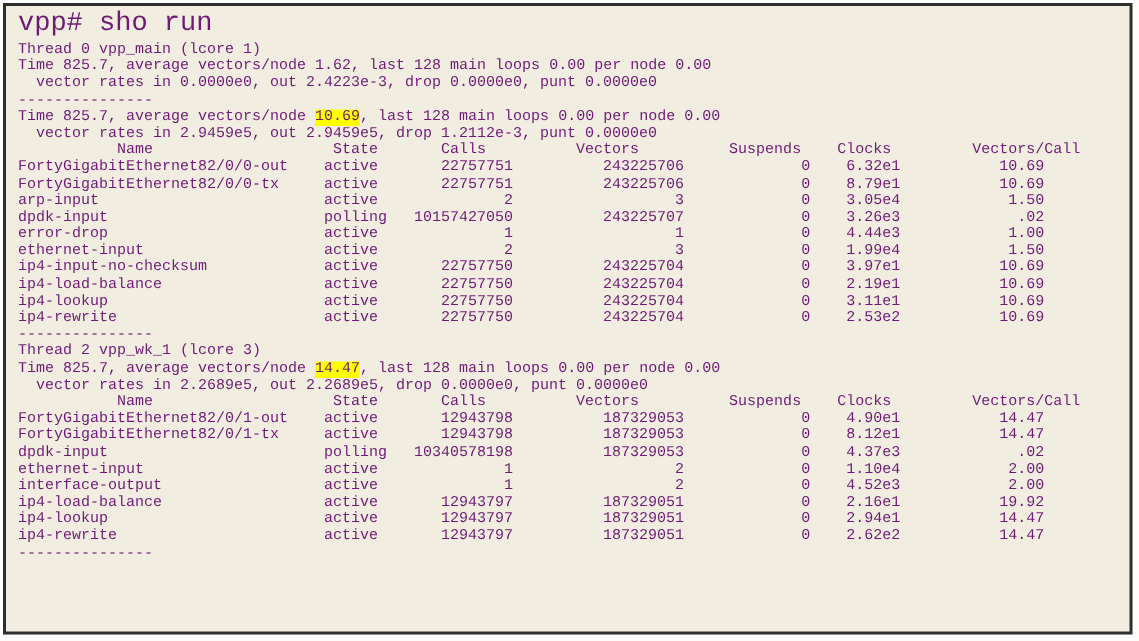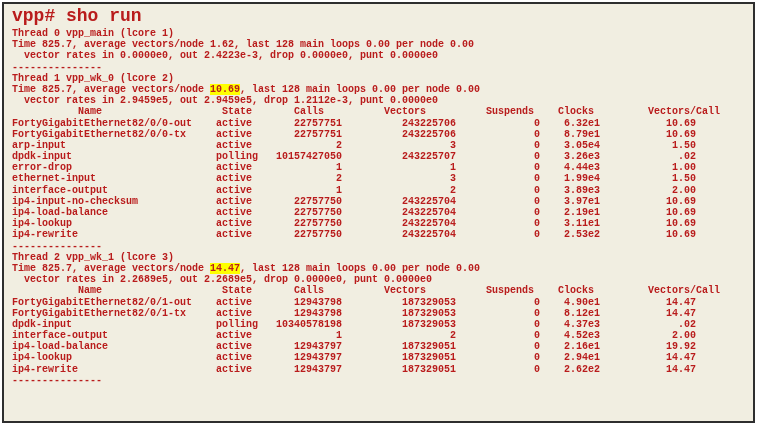--- a/index.html
+++ b/index.html
@@ -14,22 +14,21 @@
     position: absolute;
     left: 2px;
     top: 2px;
     width: 753px;
     height: 421px;
     box-sizing: border-box;
     background: #f1eee1;
     border: 2px solid #2e2e2e;
     padding: 1px 0 16px 8px;
     overflow: hidden;
-    color: #b91c1c;
-    font-weight: bold;
+    color: #701a75;
   }
   .prompt {
     font-size: 18px;
     line-height: 23px;
     height: 23px;
     white-space: pre;
     letter-spacing: 0;
   }
   .line {
     font-size: 10px;
@@ -51,49 +50,48 @@
   <div class="prompt">vpp# sho run</div>
 
   <section>
     <div class="line">Thread 0 vpp_main (lcore 1)</div>
     <div class="line"><span>Time 825.7, average vectors/node </span><span>1.62</span><span>, last 128 main loops 0.00 per node 0.00</span></div>
     <div class="line">  vector rates in 0.0000e0, out 2.4223e-3, drop 0.0000e0, punt 0.0000e0</div>
     <div class="line">---------------</div>
   </section>
 
   <section>
-    <div class="line">Thread 1 vpp_wk_0 (lcore 2)</div>
     <div class="line"><span>Time 825.7, average vectors/node </span><span class="hl">10.69</span><span>, last 128 main loops 0.00 per node 0.00</span></div>
     <div class="line">  vector rates in 2.9459e5, out 2.9459e5, drop 1.2112e-3, punt 0.0000e0</div>
     <div class="line">           Name                    State       Calls          Vectors          Suspends    Clocks         Vectors/Call</div>
     <div>
         <div class="line">FortyGigabitEthernet82/0/0-out    active       22757751          243225706             0    6.32e1           10.69</div>
         <div class="line">FortyGigabitEthernet82/0/0-tx     active       22757751          243225706             0    8.79e1           10.69</div>
         <div class="line">arp-input                         active              2                  3             0    3.05e4            1.50</div>
         <div class="line">dpdk-input                        polling   10157427050          243225707             0    3.26e3             .02</div>
         <div class="line">error-drop                        active              1                  1             0    4.44e3            1.00</div>
         <div class="line">ethernet-input                    active              2                  3             0    1.99e4            1.50</div>
-        <div class="line">interface-output                  active              1                  2             0    3.89e3            2.00</div>
         <div class="line">ip4-input-no-checksum             active       22757750          243225704             0    3.97e1           10.69</div>
         <div class="line">ip4-load-balance                  active       22757750          243225704             0    2.19e1           10.69</div>
         <div class="line">ip4-lookup                        active       22757750          243225704             0    3.11e1           10.69</div>
         <div class="line">ip4-rewrite                       active       22757750          243225704             0    2.53e2           10.69</div>
       </div>
     <div class="line">---------------</div>
   </section>
 
   <section>
     <div class="line">Thread 2 vpp_wk_1 (lcore 3)</div>
     <div class="line"><span>Time 825.7, average vectors/node </span><span class="hl">14.47</span><span>, last 128 main loops 0.00 per node 0.00</span></div>
     <div class="line">  vector rates in 2.2689e5, out 2.2689e5, drop 0.0000e0, punt 0.0000e0</div>
     <div class="line">           Name                    State       Calls          Vectors          Suspends    Clocks         Vectors/Call</div>
     <div>
         <div class="line">FortyGigabitEthernet82/0/1-out    active       12943798          187329053             0    4.90e1           14.47</div>
         <div class="line">FortyGigabitEthernet82/0/1-tx     active       12943798          187329053             0    8.12e1           14.47</div>
         <div class="line">dpdk-input                        polling   10340578198          187329053             0    4.37e3             .02</div>
+        <div class="line">ethernet-input                    active              1                  2             0    1.10e4            2.00</div>
         <div class="line">interface-output                  active              1                  2             0    4.52e3            2.00</div>
         <div class="line">ip4-load-balance                  active       12943797          187329051             0    2.16e1           19.92</div>
         <div class="line">ip4-lookup                        active       12943797          187329051             0    2.94e1           14.47</div>
         <div class="line">ip4-rewrite                       active       12943797          187329051             0    2.62e2           14.47</div>
       </div>
     <div class="line">---------------</div>
   </section>
 
 </div>
 

